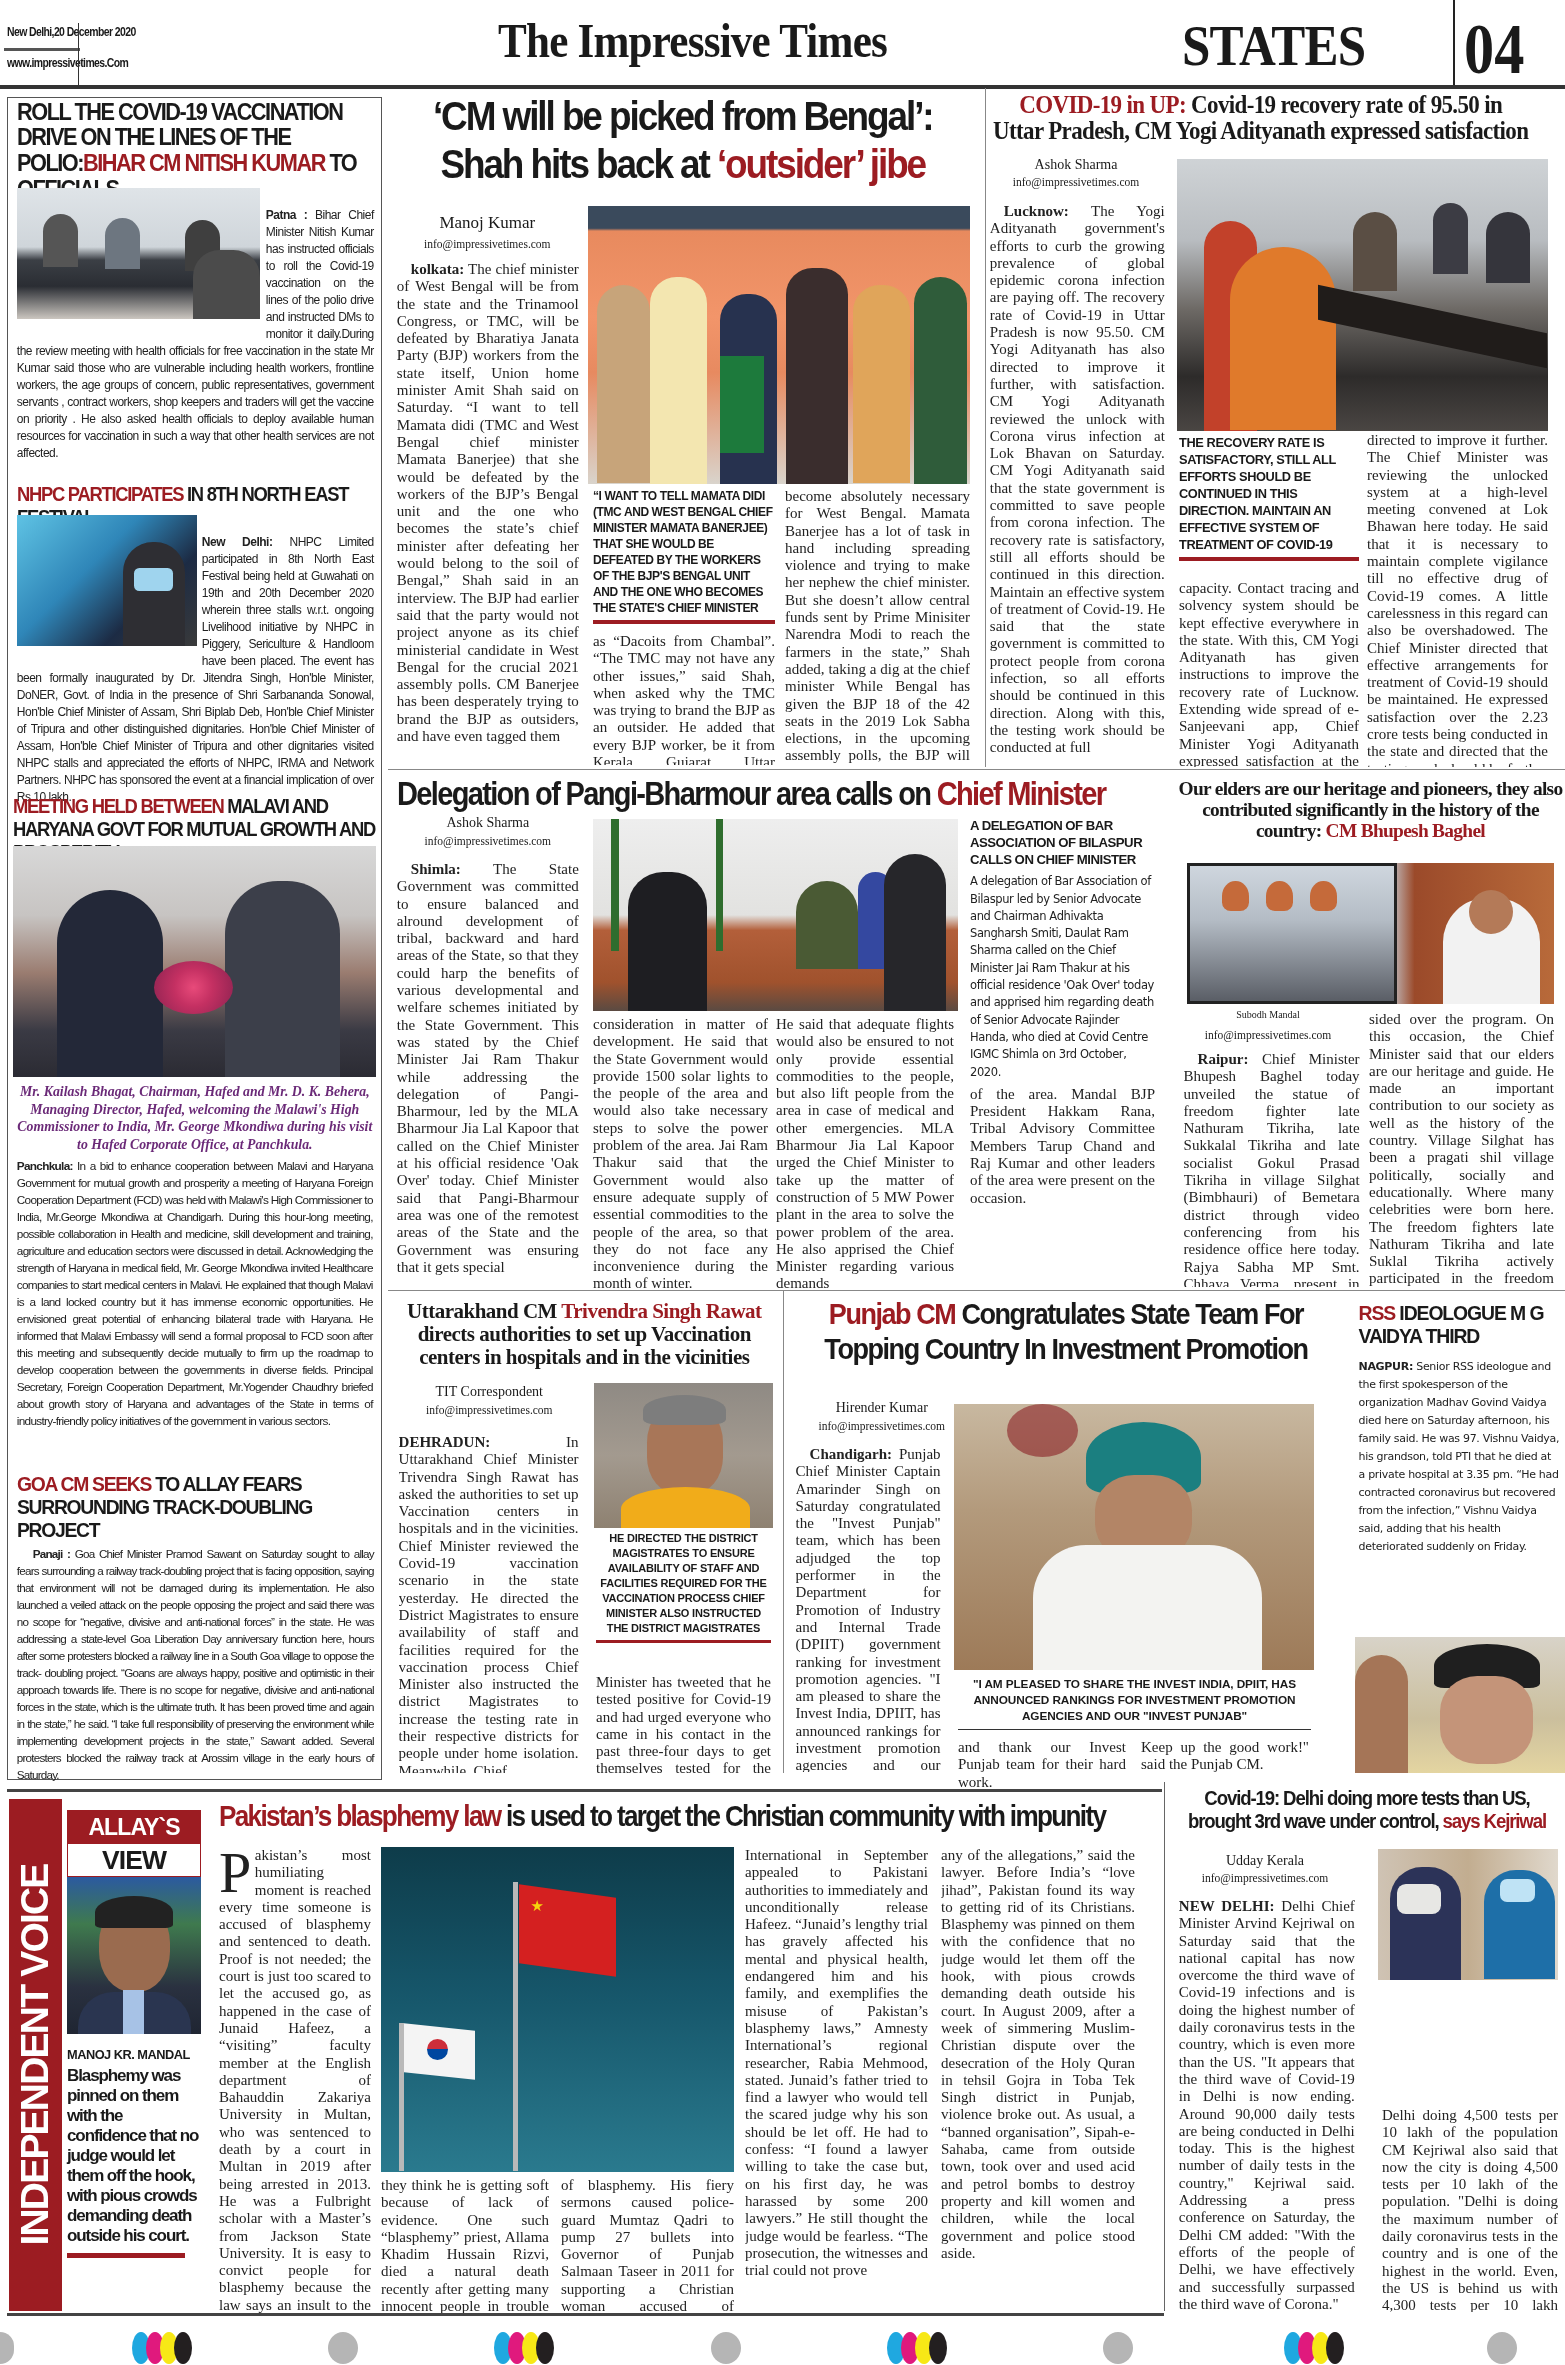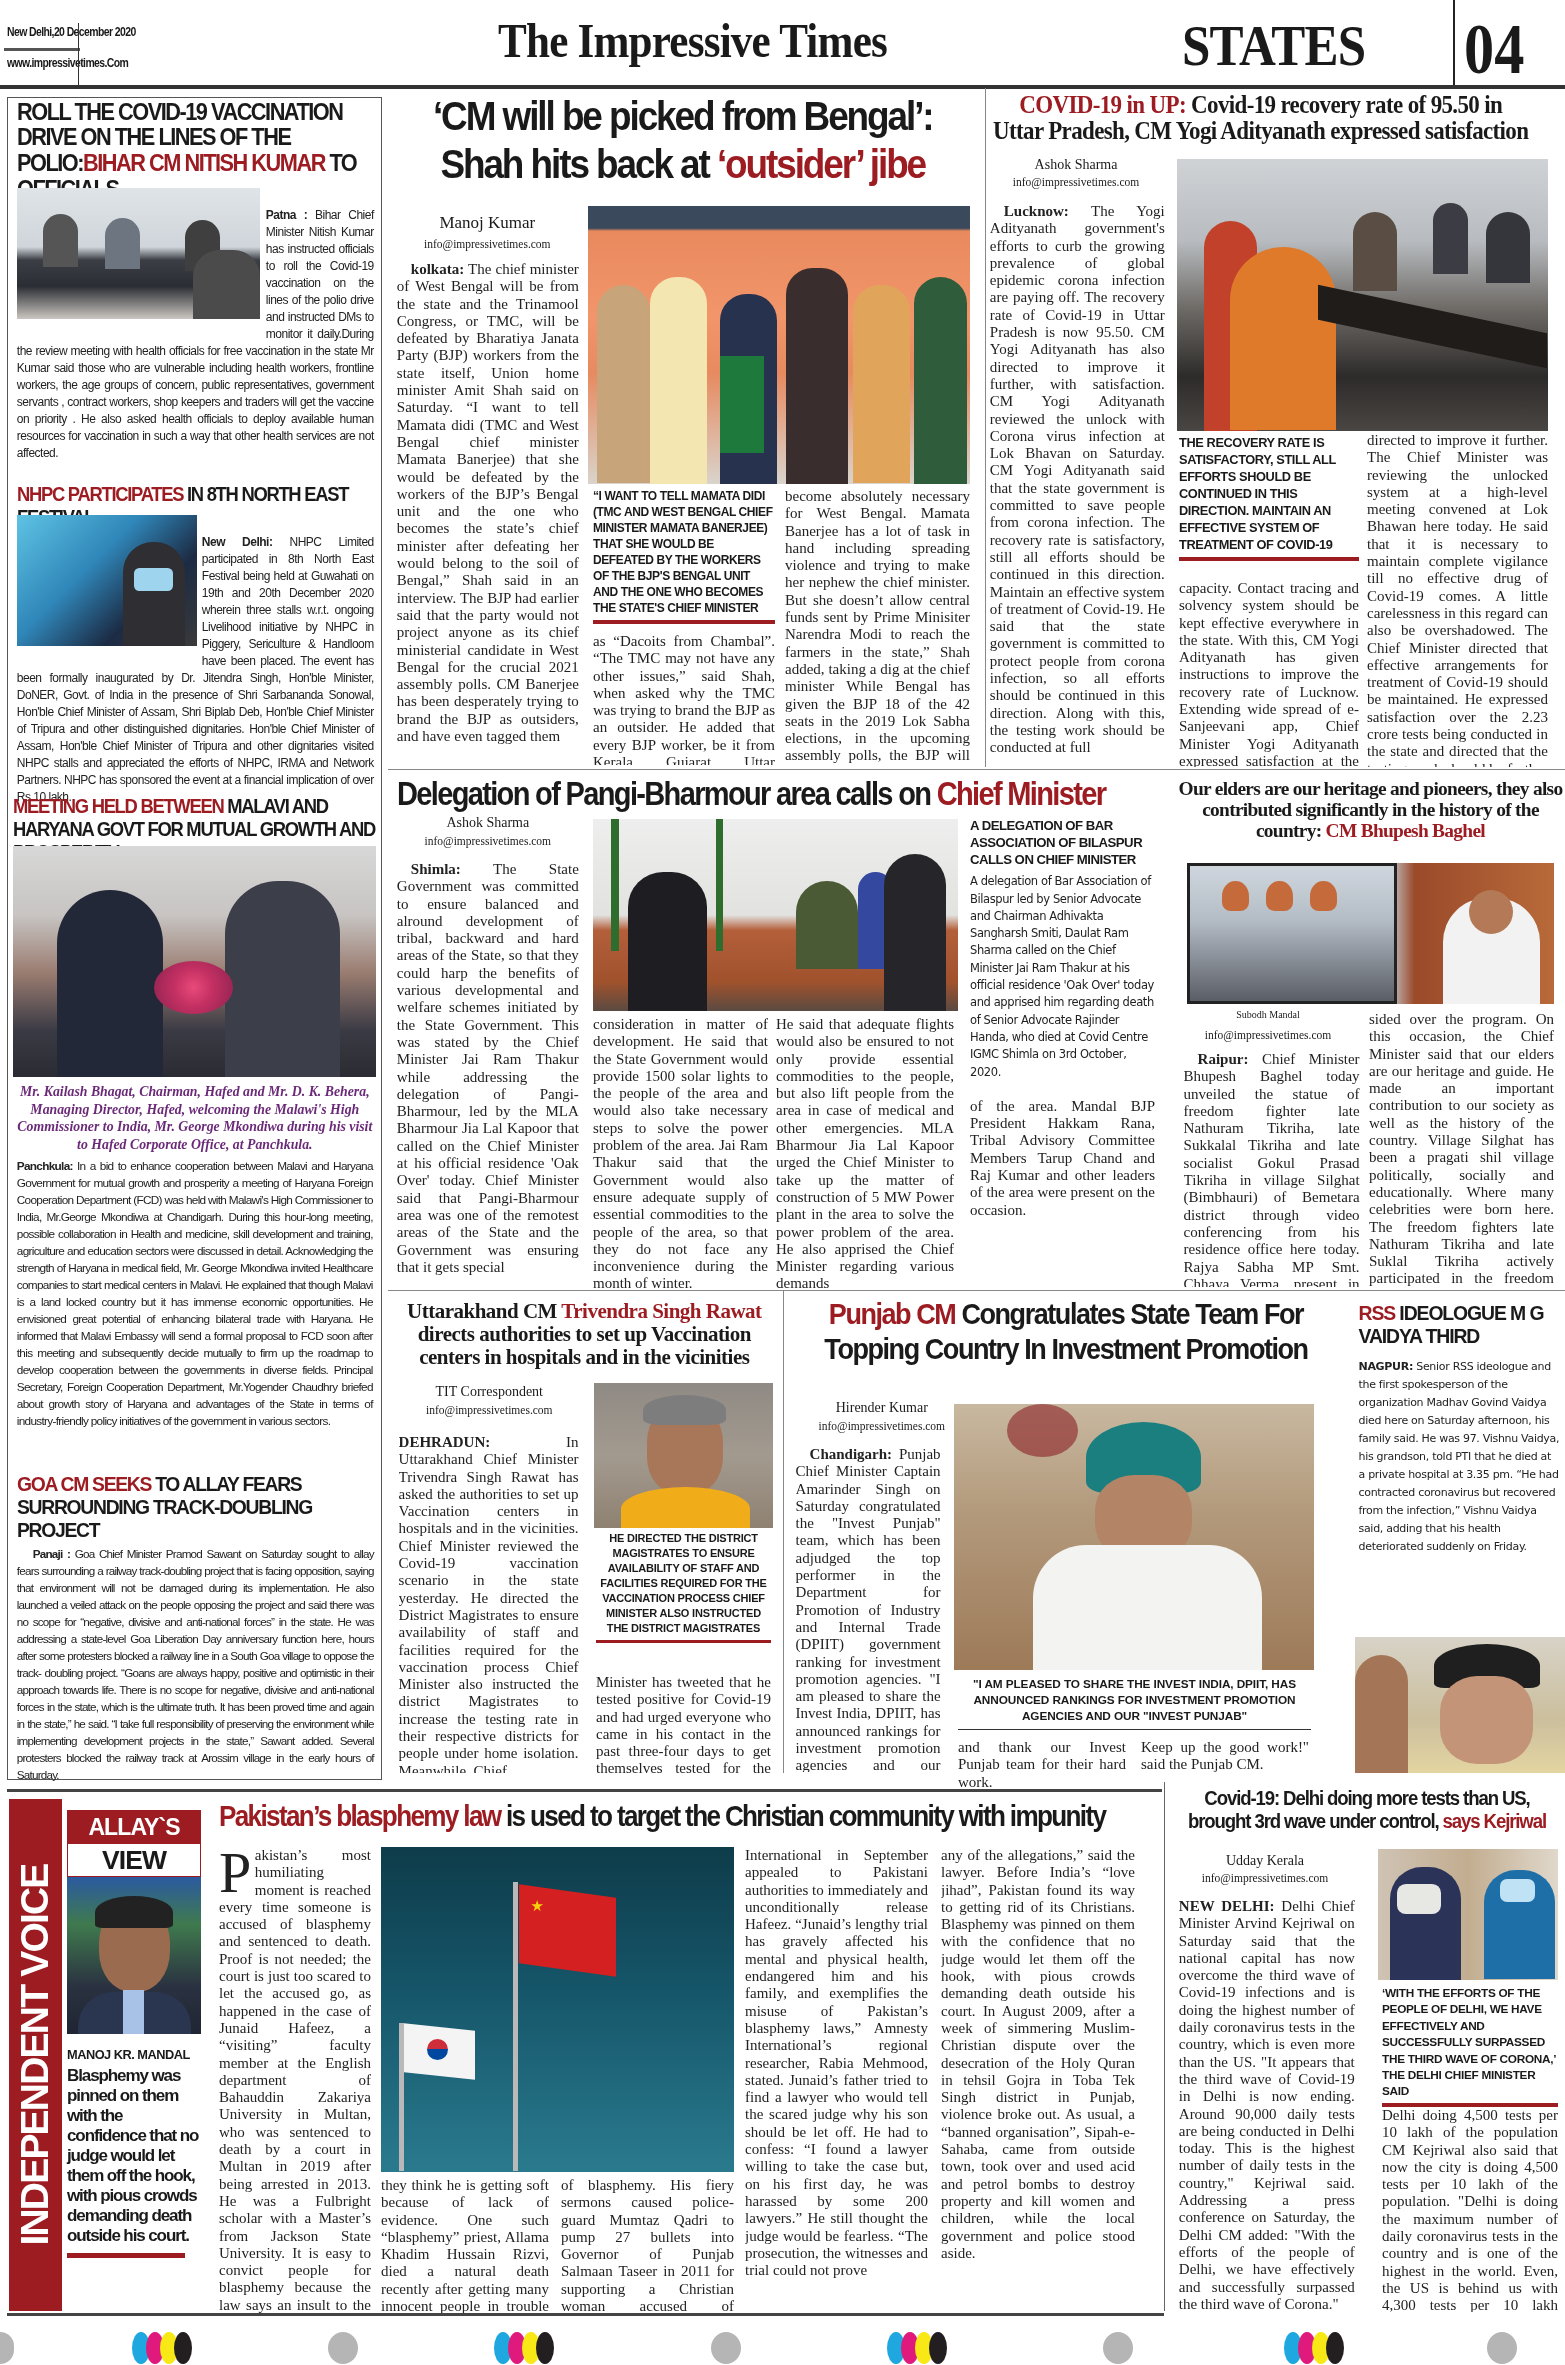--- a/index.html
+++ b/index.html
@@ -153,21 +153,21 @@
     <div style="position:absolute;left:265px;top:53px;width:35px;height:97px;background:#3448a0;border-radius:17.6px 17.6px 0 0"></div>
     <div style="position:absolute;left:291px;top:35px;width:62px;height:157px;background:#26262a;border-radius:31px 31px 0 0"></div>
   </div>
   <p class="body-serif" style="position:absolute;left:205px;top:245px;width:175px;height:272px;overflow:hidden">consideration in matter of development. He said that the State Government would provide 1500 solar lights to the people of the area and would also take necessary steps to solve the power problem of the area. Jai Ram Thakur said that the Government would also ensure adequate supply of essential commodities to the people of the area, so that they do not face any inconvenience during the month of winter.</p>
   <p class="body-serif" style="position:absolute;left:388px;top:245px;width:178px;height:272px;overflow:hidden">
     <span>He said that adequate flights would also be ensured to not only provide essential commodities to the people, but also lift people from the area in case of medical and other emergencies. MLA Bharmour Jia Lal Kapoor urged the Chief Minister to take up the matter of construction of 5 MW Power plant in the area to solve the power problem of the area. He also apprised the Chief Minister regarding various demands</span>
   </p>
   <div style="position:absolute;left:582px;top:46px;width:185px">
     <h3 class="cond" style="font-size:13.2px;line-height:17px;letter-spacing:-0.5px">A DELEGATION OF BAR ASSOCIATION OF BILASPUR CALLS ON CHIEF MINISTER</h3>
     <p style="margin-top:5.3px;font-family:'DejaVu Sans',sans-serif;font-size:11.5px;line-height:17.3px;letter-spacing:-0.4px;color:#222">A delegation of Bar Association of Bilaspur led by Senior Advocate and Chairman Adhivakta Sangharsh Smiti, Daulat Ram Sharma called on the Chief Minister Jai Ram Thakur at his official residence 'Oak Over' today and apprised him regarding death of Senior Advocate Rajinder Handa, who died at Covid Centre IGMC Shimla on 3rd October, 2020.</p>
-    <p class="body-serif" style="margin-top:17px">of the area. Mandal BJP President Hakkam Rana, Tribal Advisory Committee Members Tarup Chand and Raj Kumar and other leaders of the area were present on the occasion.</p>
+    <p class="body-serif" style="margin-top:5px">of the area. Mandal BJP President Hakkam Rana, Tribal Advisory Committee Members Tarup Chand and Raj Kumar and other leaders of the area were present on the occasion.</p>
   </div>
 </article>
 
 <article class="abs" style="left:1173px;top:771px;width:392px;height:517px">
   <h2 class="serif" style="position:absolute;left:3.5px;top:7px;width:388px;font-weight:bold;font-size:19.4px;line-height:21px;letter-spacing:-0.7px;text-align:center">
     <span>Our elders are our heritage and pioneers, they also contributed significantly in the history of the country: </span><span class="red">CM Bhupesh Baghel</span>
   </h2>
   <div class="photo" style="left:14px;top:92px;width:367px;height:141px;background:linear-gradient(90deg,#dbe0e6 0%,#c5cbd3 55%,#9b4a2a 62%,#b86a3a 100%)">
     <div style="position:absolute;left:0;top:0;width:210px;height:141px;border:3.5px solid #222;background:linear-gradient(180deg,#cfd6de 0%,#b4bcc5 40%,#5a5e66 100%)"></div>
     <div style="position:absolute;left:35px;top:17.6px;width:26.5px;height:30px;background:#c56a3a;border-radius:50% 50% 8.8px 8.8px"></div>
@@ -292,21 +292,20 @@
   <div class="email" style="position:absolute;left:7px;top:90px;width:176px">info@impressivetimes.com</div>
   <p class="body-serif" style="position:absolute;left:8.8px;top:116px;width:176px;height:413px;overflow:hidden">
     <b>NEW DELHI:</b><span> Delhi Chief Minister Arvind Kejriwal on Saturday said that the national capital has now overcome the third wave of Covid-19 infections and is doing the highest number of daily coronavirus tests in the country, which is even more than the US. "It appears that the third wave of Covid-19 in Delhi is now ending. Around 90,000 daily tests are being conducted in Delhi today. This is the highest number of daily tests in the country," Kejriwal said. Addressing a press conference on Saturday, the Delhi CM added: "With the efforts of the people of Delhi, we have effectively and successfully surpassed the third wave of Corona."</span>
   </p>
   <div class="photo" style="left:208px;top:67px;width:180px;height:131px;background:linear-gradient(90deg,#cfc3b4 0%,#c2ad90 50%,#e0d8cc 100%)">
     <div style="position:absolute;left:12.3px;top:17.6px;width:71px;height:113px;background:#2c3358;border-radius:32px 32px 0 0"></div>
     <div style="position:absolute;left:19.4px;top:35px;width:44px;height:30px;background:#e7e7e4;border-radius:8.8px"></div>
     <div style="position:absolute;left:106px;top:21px;width:71px;height:109px;background:#1e6fa8;border-radius:32px 32px 0 0"></div>
     <div style="position:absolute;left:122px;top:30px;width:35px;height:23px;background:#bfe3f5;border-radius:7px"></div>
   </div>
-  <div class="pull" style="position:absolute;left:212px;top:203px;width:176px;font-size:11.8px;line-height:16.4px;letter-spacing:-0.3px">‘WITH THE EFFORTS OF THE PEOPLE OF DELHI, WE HAVE EFFECTIVELY AND SUCCESSFULLY SURPASSED THE THIRD WAVE OF CORONA,’ THE DELHI CHIEF MINISTER SAID</div>
   <p class="body-serif" style="position:absolute;left:212px;top:325px;width:176px;height:205px;overflow:hidden">Delhi doing 4,500 tests per 10 lakh of the population CM Kejriwal also said that now the city is doing 4,500 tests per 10 lakh of the population. "Delhi is doing the maximum number of daily coronavirus tests in the country and is one of the highest in the world. Even, the US is behind us with 4,300 tests per 10 lakh population," he added.</p>
 </article>
 
 <footer class="abs" style="left:0;top:2332px;width:1566px;height:34px">
   <div style="position:absolute;left:0;top:0;width:14px;height:32px;border-radius:0 16px 16px 0;background:#b5b5b5"></div>
   <div style="position:absolute;left:132px;top:0"><span class="dot" style="background:#1fa8e0"></span><span class="dot" style="background:#e0197d"></span><span class="dot" style="background:#f7e816"></span><span class="dot" style="background:#231f20"></span></div>
   <div style="position:absolute;left:328px;top:0;width:30px;height:32px;border-radius:50%;background:#b5b5b5"></div>
   <div style="position:absolute;left:494px;top:0"><span class="dot" style="background:#1fa8e0"></span><span class="dot" style="background:#e0197d"></span><span class="dot" style="background:#f7e816"></span><span class="dot" style="background:#231f20"></span></div>
   <div style="position:absolute;left:711px;top:0;width:30px;height:32px;border-radius:50%;background:#b5b5b5"></div>
   <div style="position:absolute;left:887px;top:0"><span class="dot" style="background:#1fa8e0"></span><span class="dot" style="background:#e0197d"></span><span class="dot" style="background:#f7e816"></span><span class="dot" style="background:#231f20"></span></div>

